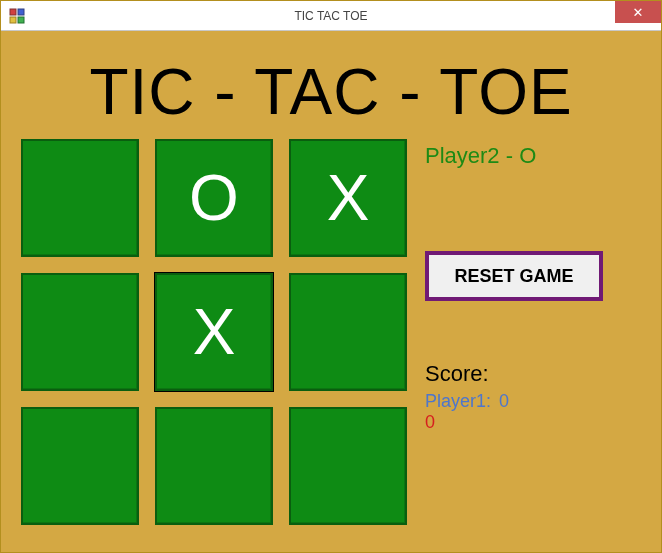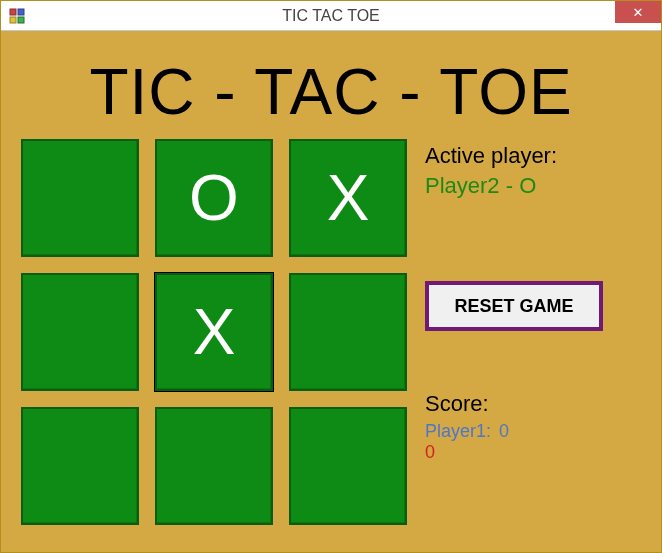--- a/index.html
+++ b/index.html
@@ -26,21 +26,21 @@
   }
   .titlebar .app-icon {
     width: 16px; height: 16px;
     margin-left: 8px;
     display: inline-flex;
   }
   .titlebar .title-text {
     position: absolute;
     left: 0; right: 0;
     text-align: center;
-    font-size: 16px;
+    font-size: 12px;
     color: #444;
     font-family: "Segoe UI", Arial, sans-serif;
   }
   .titlebar .close-btn {
     position: absolute;
     right: 0; top: 0;
     width: 46px; height: 22px;
     background: #c8504f;
     color: #fff;
     display: flex;
@@ -149,21 +149,20 @@
         <div class="cell"></div>
         <div class="cell selected">X</div>
         <div class="cell"></div>
         <div class="cell"></div>
         <div class="cell"></div>
         <div class="cell"></div>
       </div>
 
       <div class="sidebar">
         <div class="legend">
-          <div class="heading">Active player:</div>
           <div class="p2">Player2  -  O</div>
         </div>
 
         <button class="reset-btn">RESET GAME</button>
 
         <div class="score">
           <div class="heading">Score:</div>
           <div class="score-row">
             <span class="p1-label">Player1:</span>
             <span class="p1-val">0</span>

